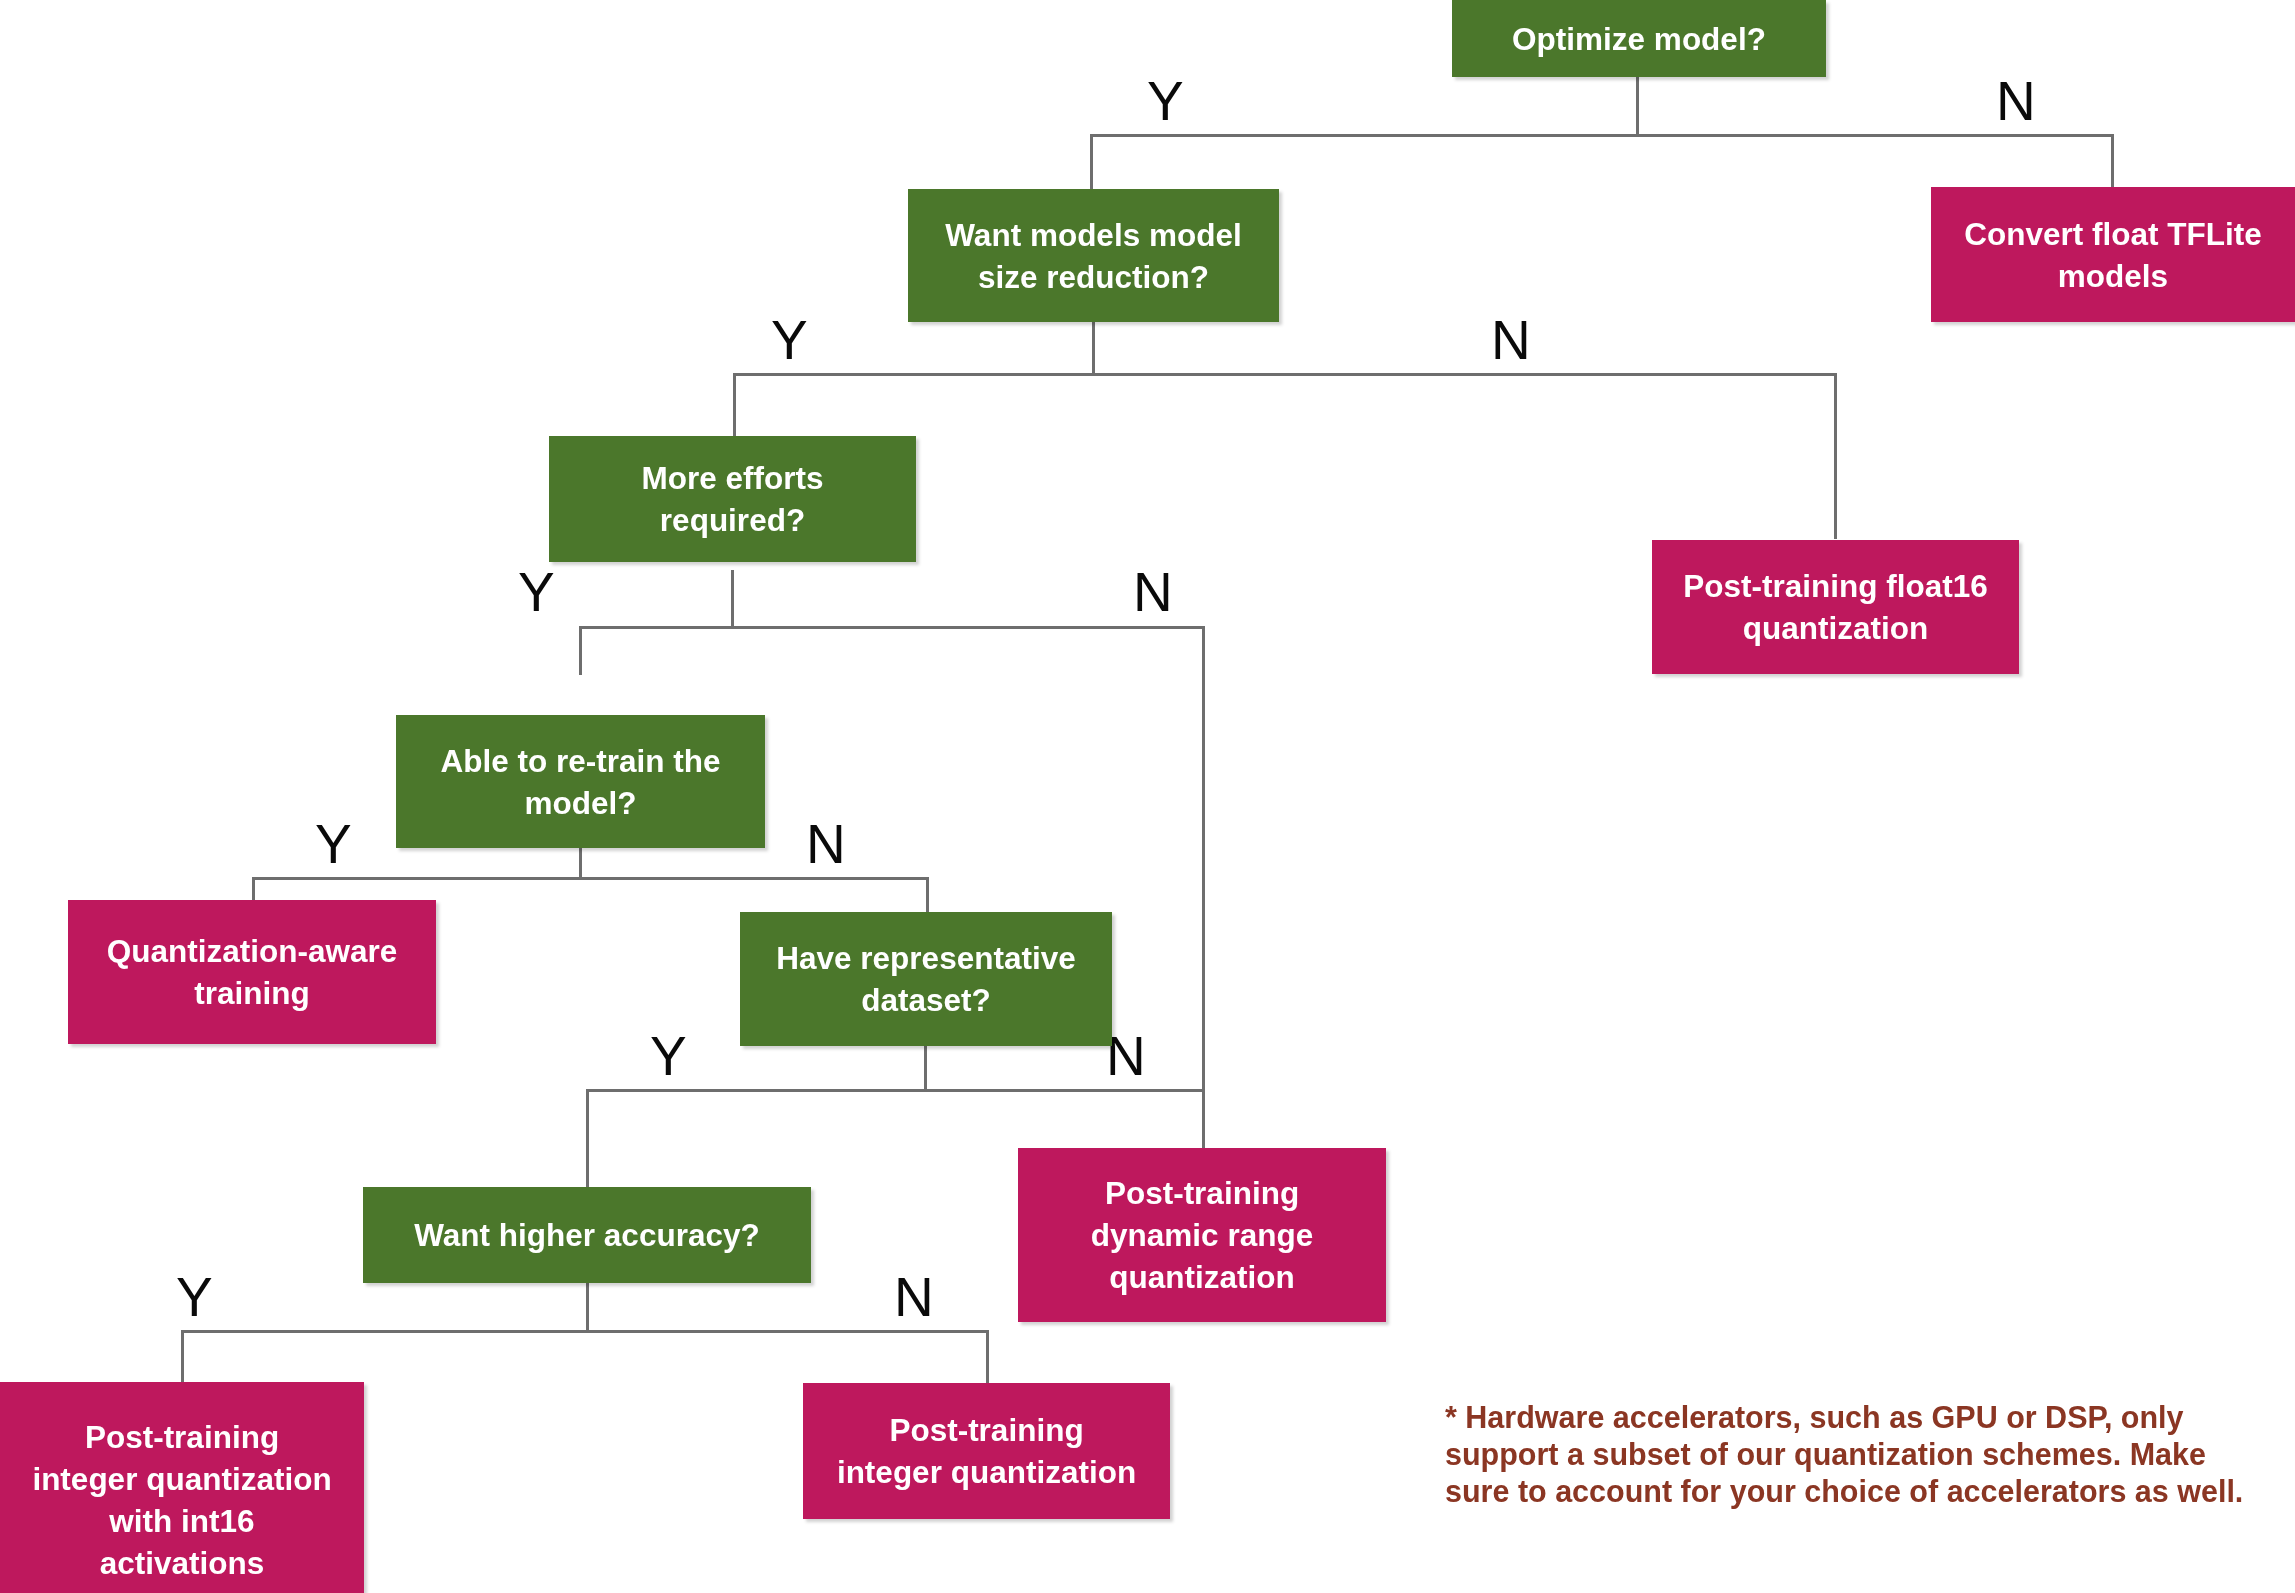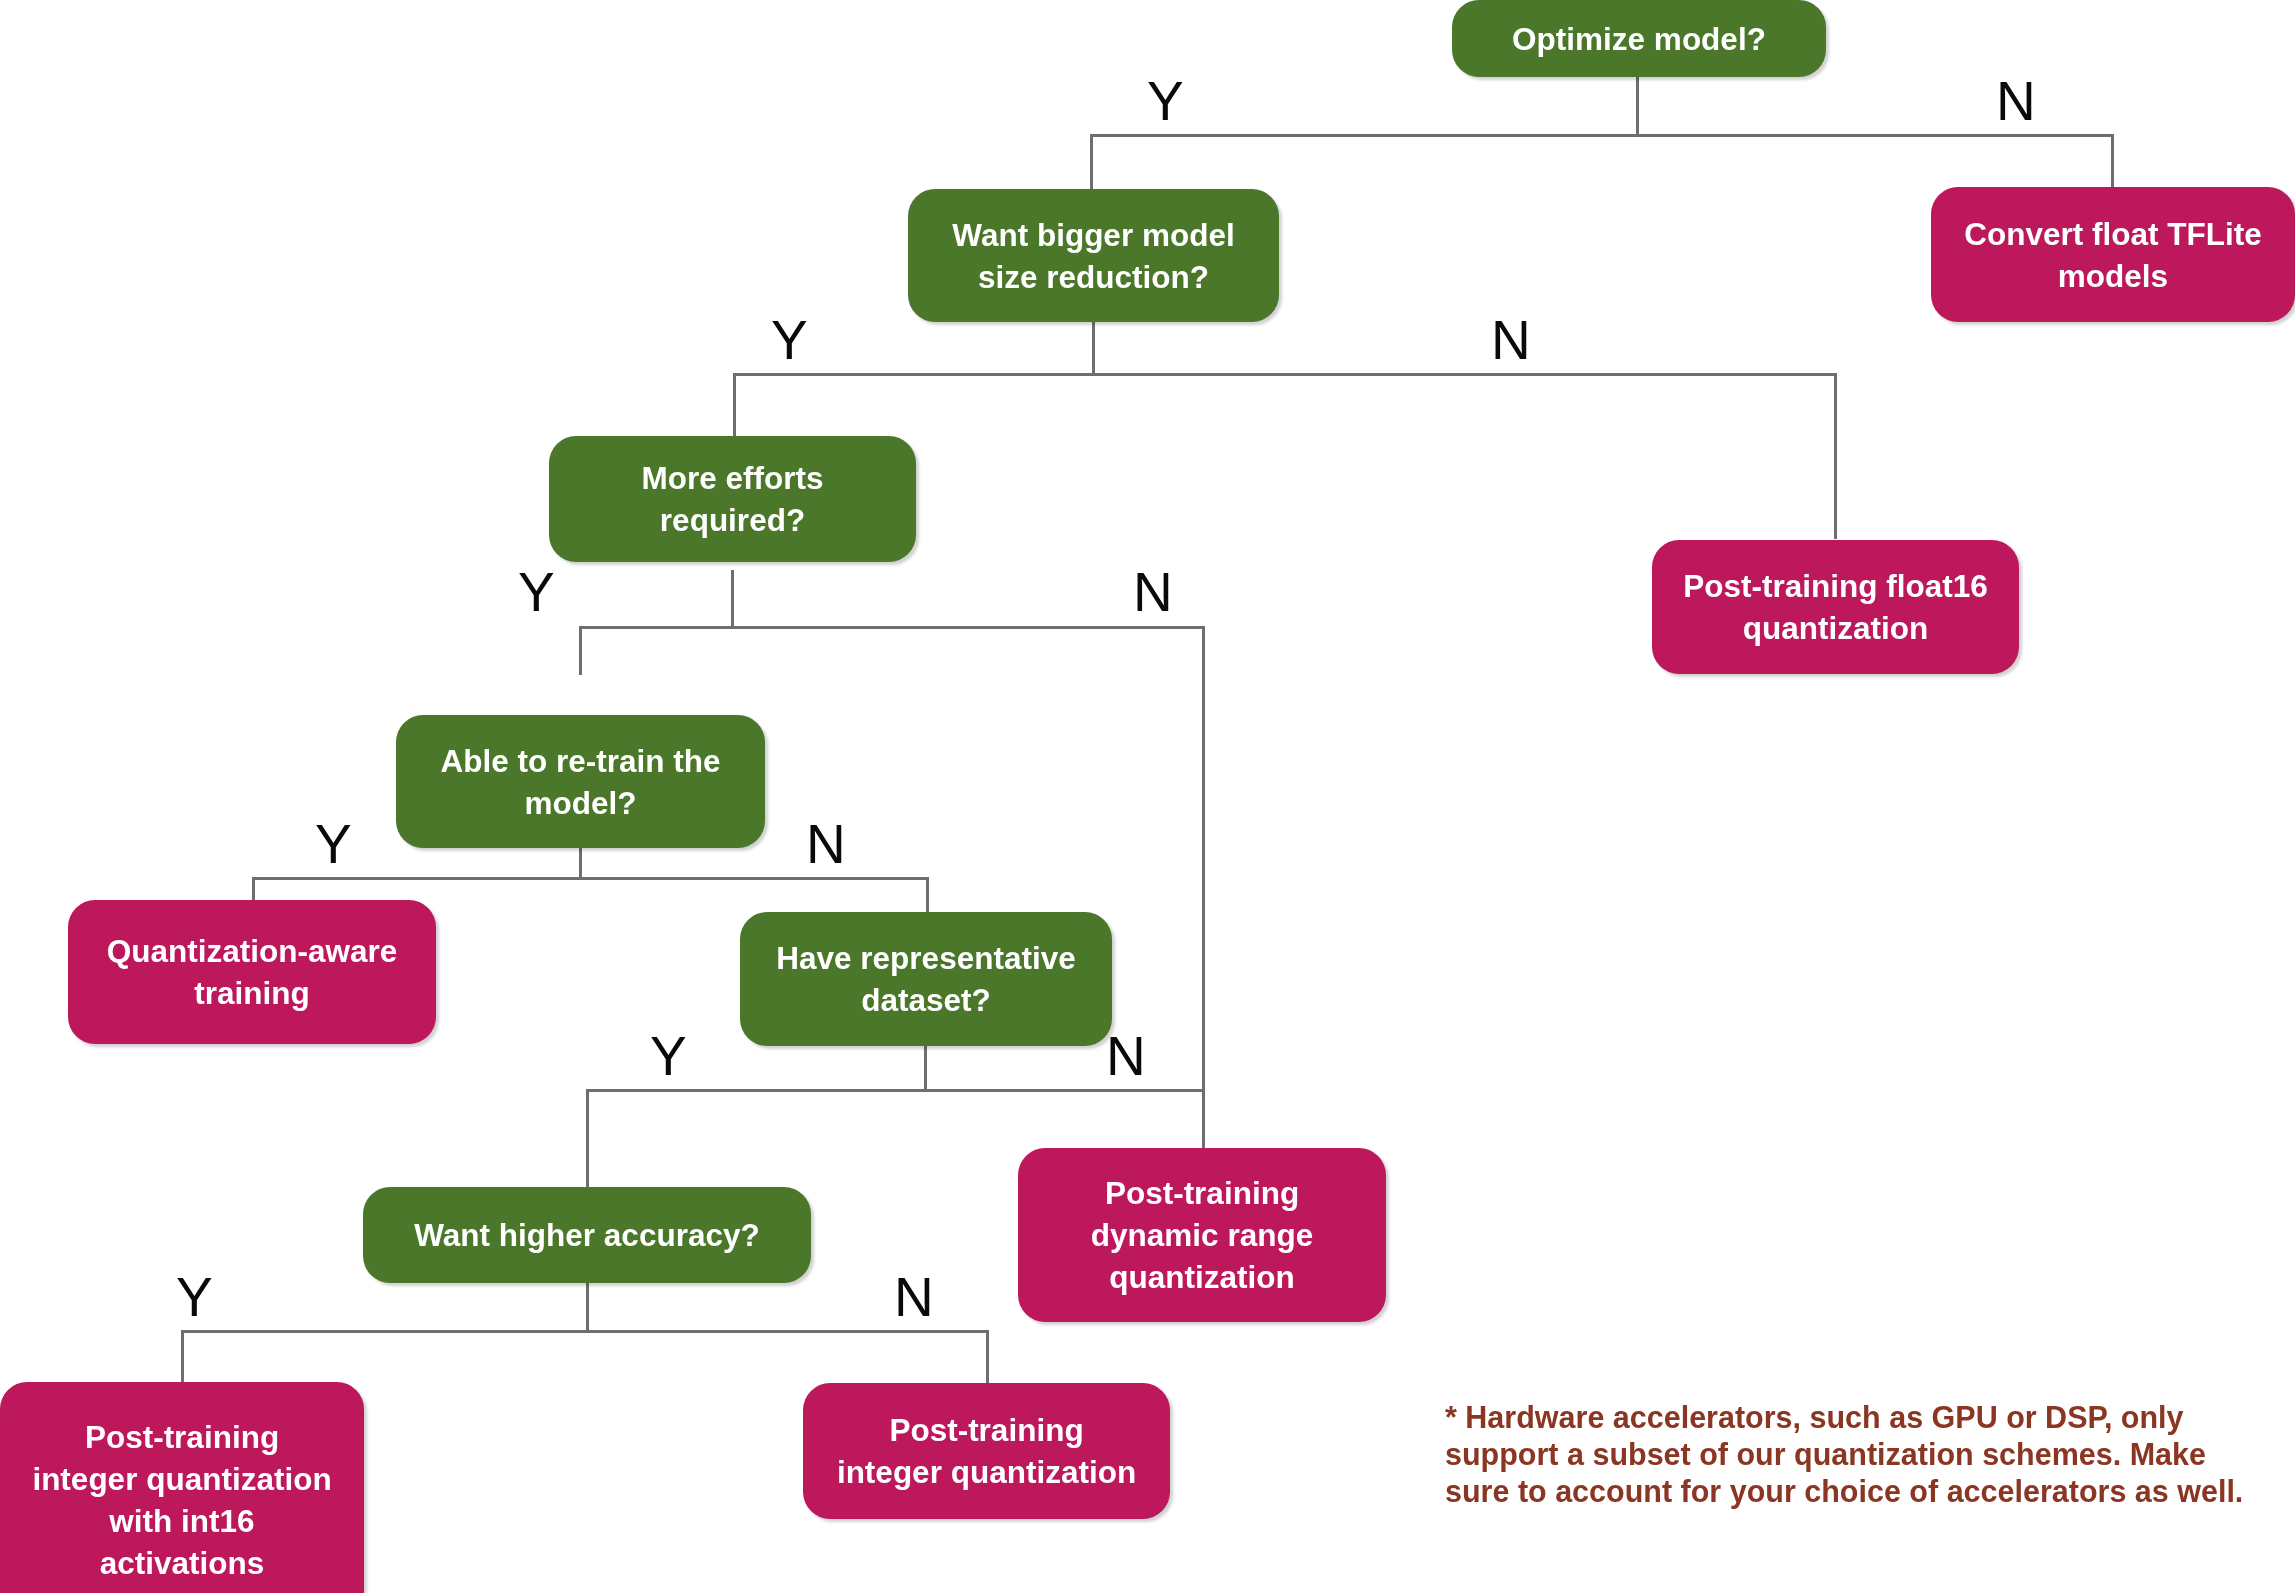--- a/index.html
+++ b/index.html
@@ -3,21 +3,21 @@
 <meta charset="utf-8">
 <style>
   html,body{margin:0;padding:0;background:#ffffff;}
   .canvas{
     position:relative;width:2295px;height:1594px;background:#ffffff;
     overflow:hidden;font-family:"Liberation Sans",sans-serif;
   }
   .node{
     position:absolute;display:flex;align-items:center;justify-content:center;
     text-align:center;color:#ffffff;font-weight:700;font-size:31.5px;line-height:42px;
-    padding:0 9.9px;box-sizing:border-box;box-shadow:3px 3px 3px rgba(0,0,0,0.18);border-radius:27px;
+    padding:0 9.9px;box-sizing:border-box;box-shadow:3px 3px 3px rgba(0,0,0,0.18);
   }
   .node span{white-space:pre-line;}
   .decision{background:#4B772B;}
   .outcome{background:#be185d;}
   .line{position:absolute;background:#6E6E6E;}
   .branch{
     position:absolute;font-size:55px;line-height:1.1;color:#0a0a0a;font-weight:400;
   }
   .footnote{
     position:absolute;left:1445px;top:1399px;width:855px;
@@ -69,21 +69,21 @@
   <span class="branch" style="left:650px;top:1026px">Y</span>
   <span class="branch" style="left:1106px;top:1026px">N</span>
   <span class="branch" style="left:176px;top:1267px">Y</span>
   <span class="branch" style="left:894px;top:1267px">N</span>
 
   <div class="node decision" style="left:1452px;top:0;width:374px;height:77px">
     <span>Optimize model?</span>
   </div>
 
   <div class="node decision" style="left:908px;top:189px;width:371px;height:133px">
-    <span>Want bigger model
+    <span>Want models model
 size reduction?</span>
   </div>
 
   <div class="node outcome" style="left:1931px;top:187px;width:364px;height:135px">
     <span>Convert float TFLite
 models</span>
   </div>
 
   <div class="node decision" style="left:549px;top:436px;width:367px;height:126px">
     <span>More efforts

